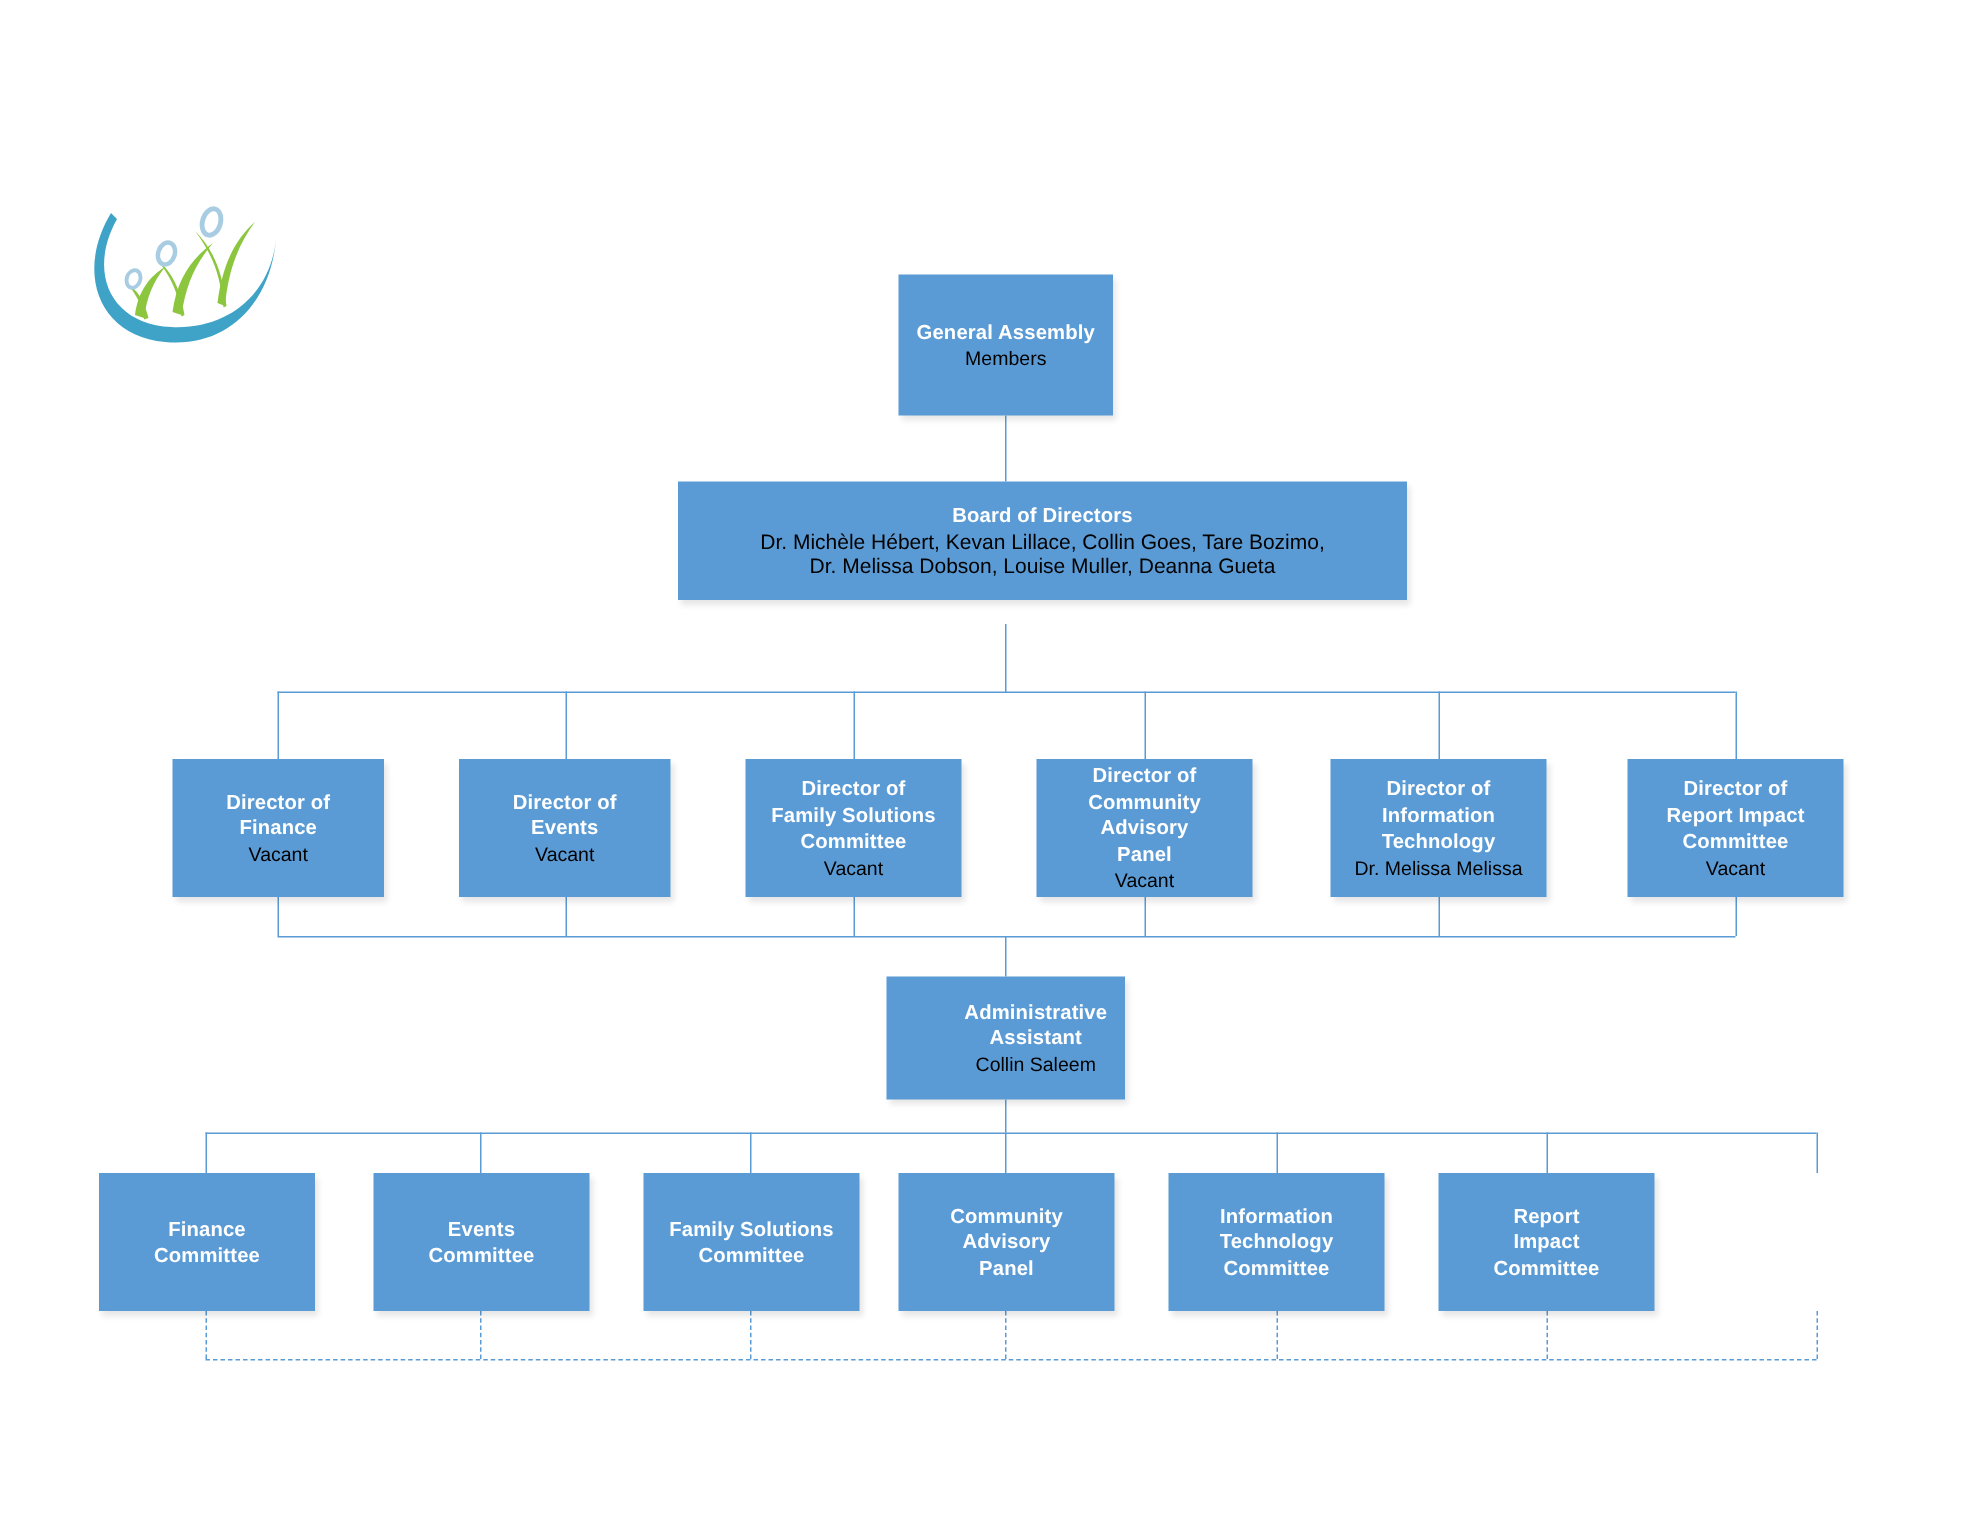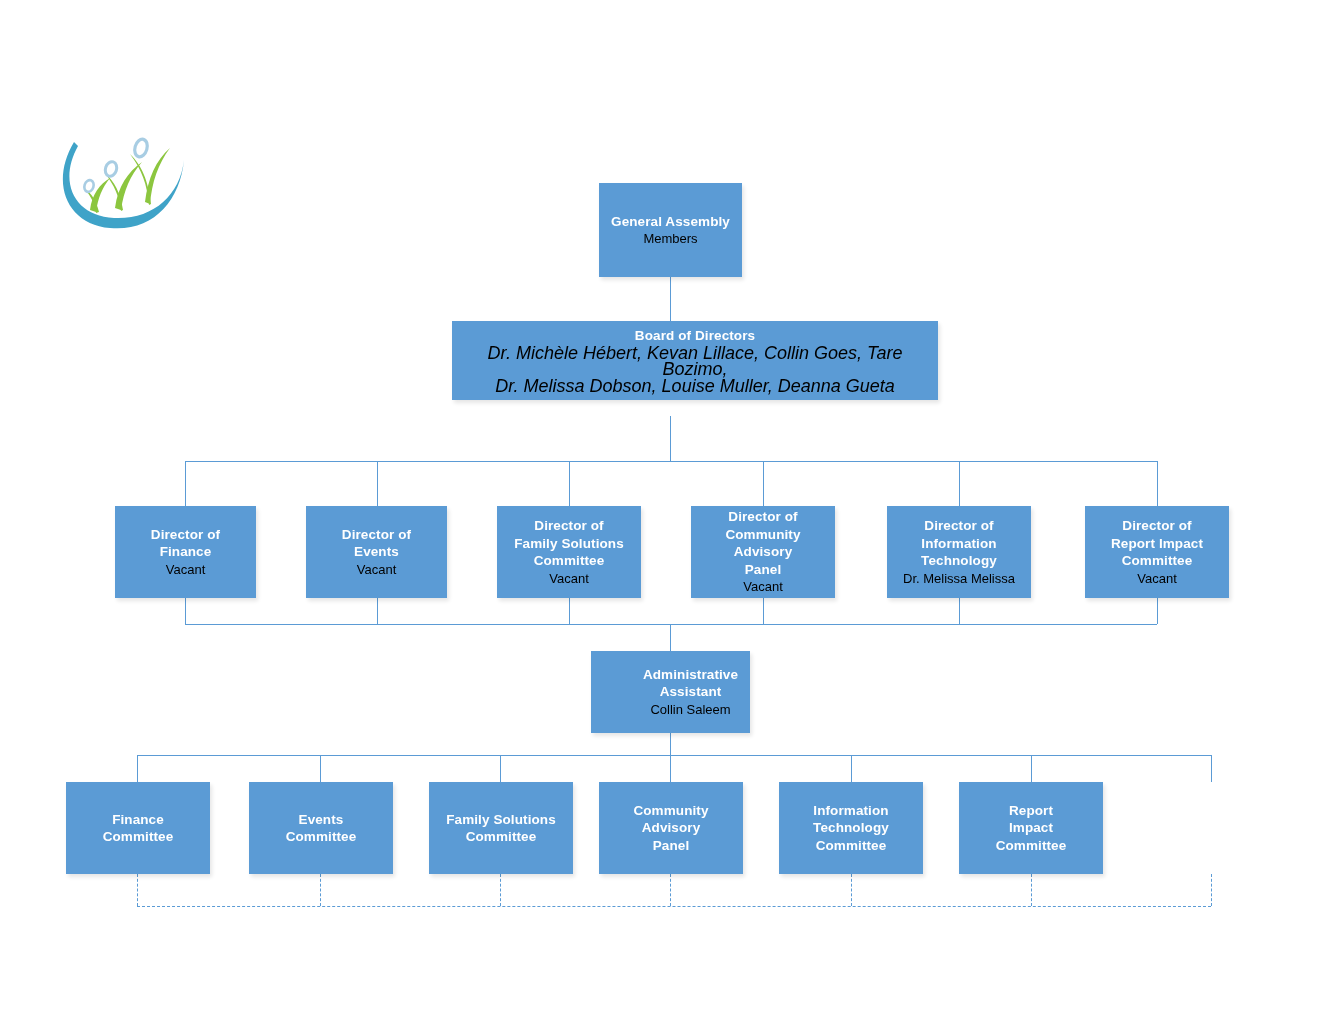--- a/index.html
+++ b/index.html
@@ -39,21 +39,21 @@
     white-space: pre-line;
   }
   .node .sub {
     font-weight: normal;
     font-size: 13px;
     line-height: 17.5px;
     color: #000000;
     white-space: pre-line;
   }
   .node.wide .title { font-size: 13.5px; }
-  .node.wide .sub { font-size: 18px; line-height: 16.5px; font-style: italic; }
+  .node.wide .sub { font-size: 14px; line-height: 16.5px; }
 
   
   .hline {
     position: absolute;
     height: 0;
     border-top: 1px solid #5B9BD5;
     z-index: 1;
   }
   .vline {
     position: absolute;

